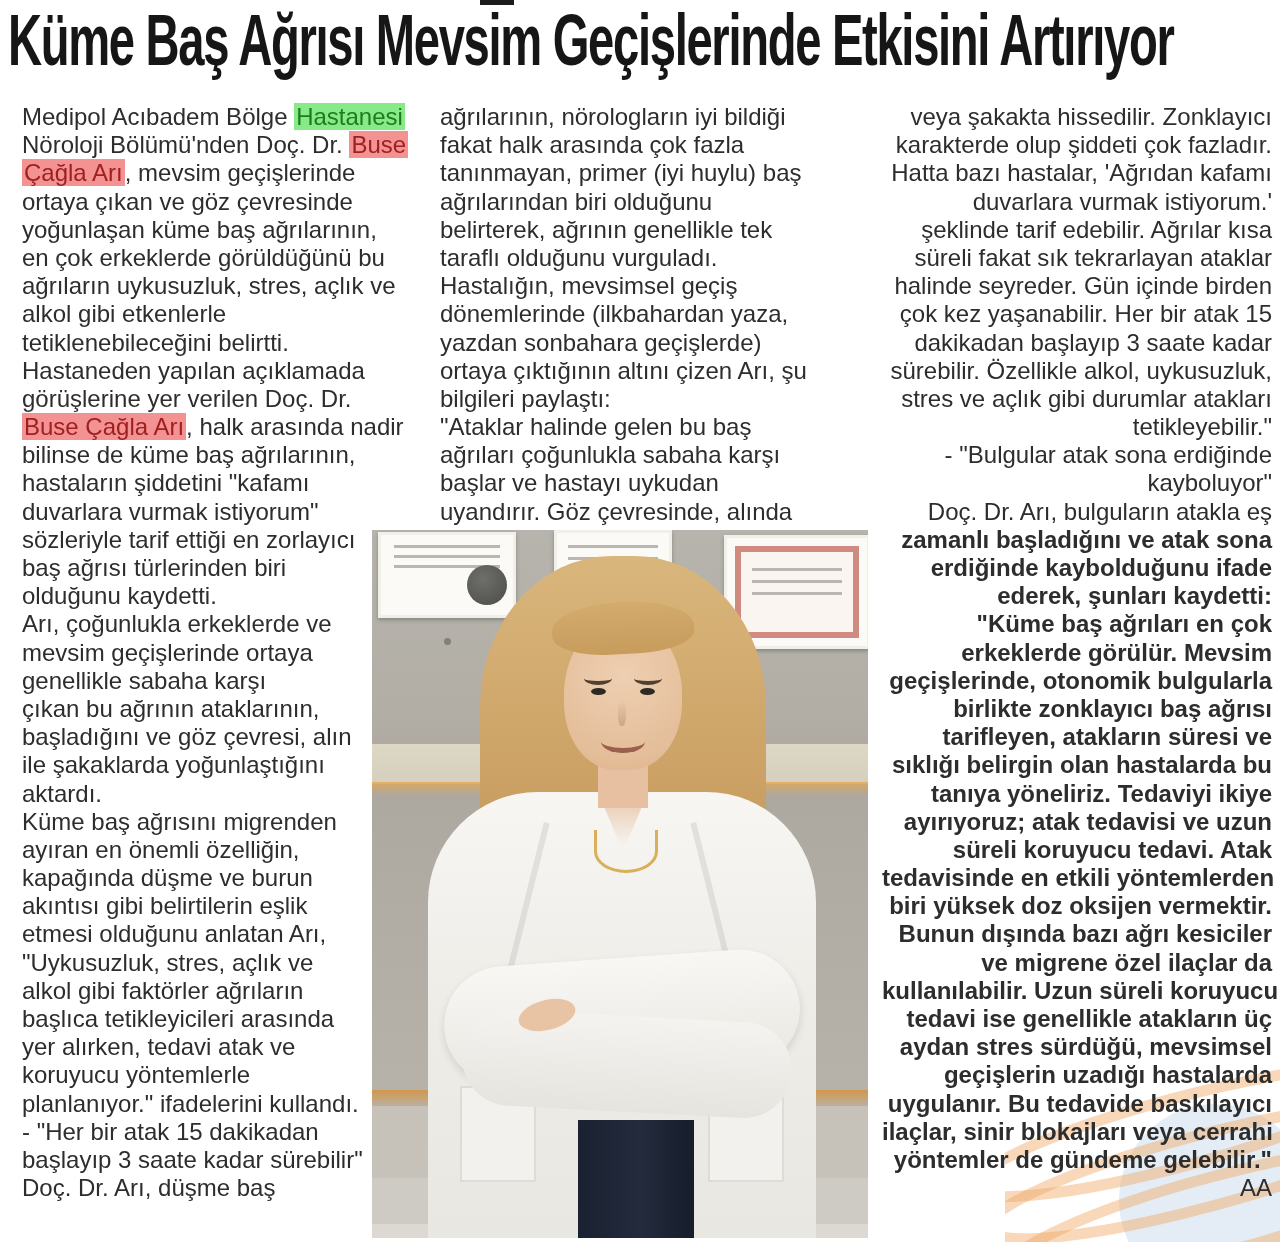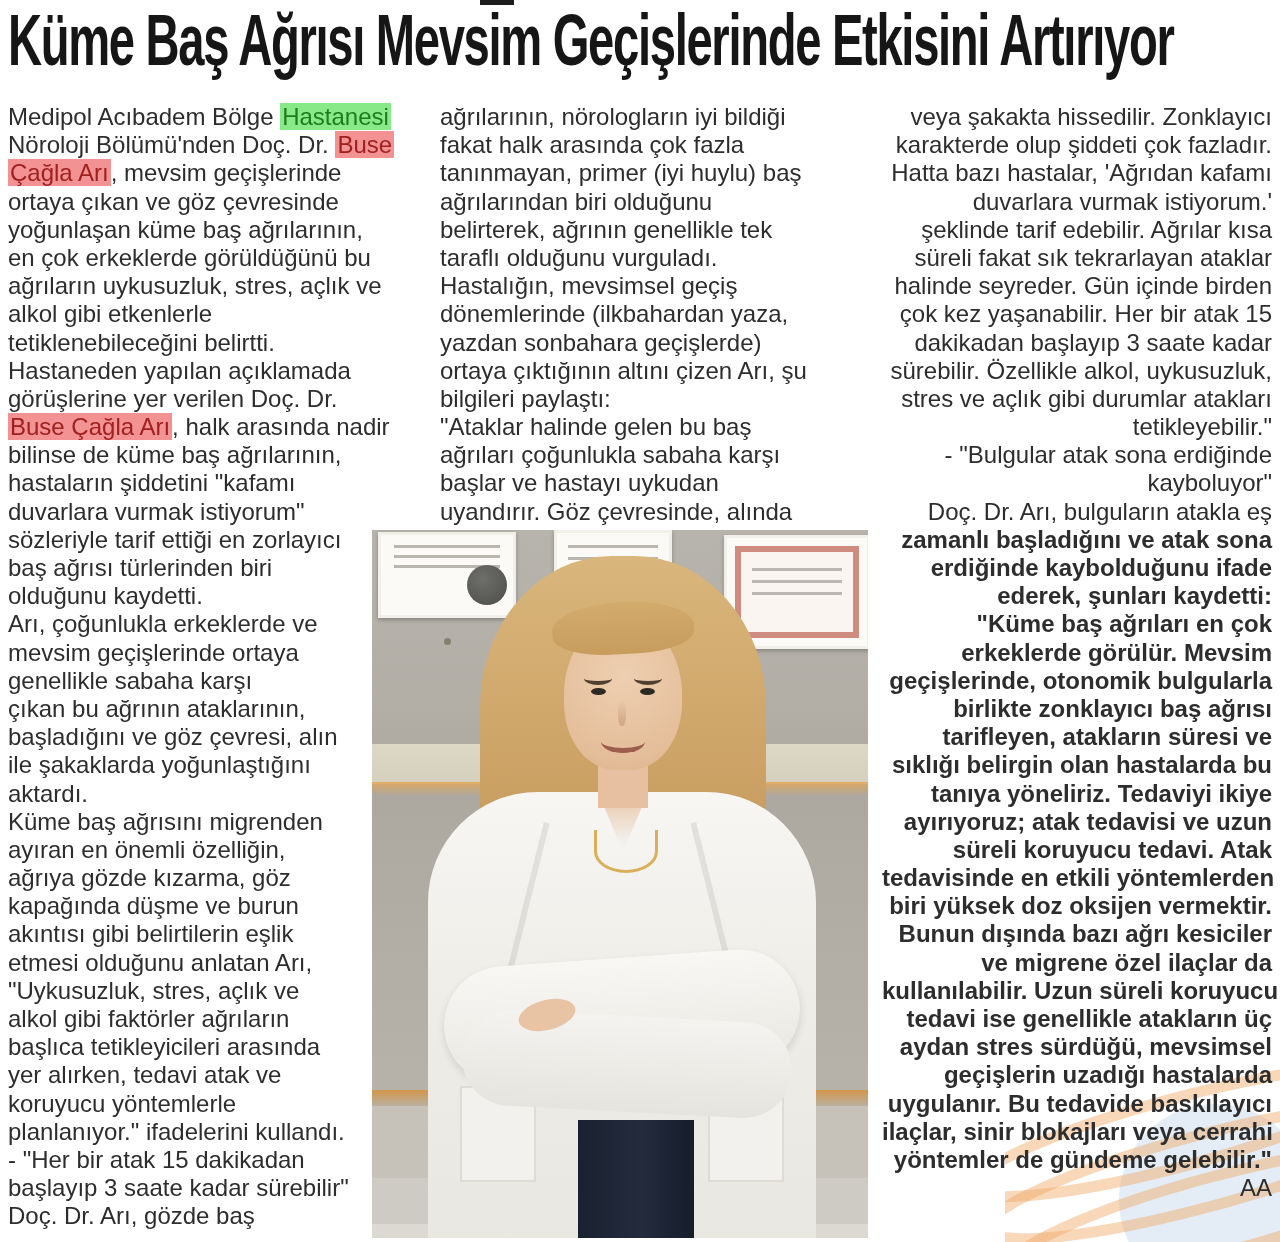--- a/index.html
+++ b/index.html
@@ -11,21 +11,21 @@
   .crop-mark{position:absolute; left:480px; top:0; width:34px; height:5px; background:#1c1c1c;}
   
   .headline{
     position:absolute; left:8px; top:0px;
     font-weight:700; font-size:72px; line-height:80px;
     letter-spacing:-2px; white-space:nowrap; color:#161616;
     transform:scaleX(0.655); transform-origin:left top;
   }
   
   .col{position:absolute; top:103px; color:#2d2d2d; font-size:24px; line-height:28.2px;}
-  #col1{left:8px;   width:364px;}
+  #col1{left:22px;   width:364px;}
   #col2{left:440px; width:372px;}
   #col3{left:868px; width:404px;text-align:right;}
   .tline{white-space:nowrap; height:28.2px;}
   .tline.ind{margin-left:14px;font-weight:bold;}
   .tline.bold{font-weight:400;}
   .hl{padding:0 2px;}
   .hl-green{background:var(--hl-green-bg); color:var(--hl-green-text);}
   .hl-red{background:var(--hl-red-bg); color:var(--hl-red-text);}
   
   .watermark{position:absolute; left:1005px; top:1020px; width:300px; height:222px; z-index:0;}
@@ -132,33 +132,32 @@
       <div class="tline"><span>olduğunu kaydetti.</span></div>
       <div class="tline"><span>Arı, çoğunlukla erkeklerde ve</span></div>
       <div class="tline"><span>mevsim geçişlerinde ortaya</span></div>
       <div class="tline"><span>genellikle sabaha karşı</span></div>
       <div class="tline"><span>çıkan bu ağrının ataklarının,</span></div>
       <div class="tline"><span>başladığını ve göz çevresi, alın</span></div>
       <div class="tline"><span>ile şakaklarda yoğunlaştığını</span></div>
       <div class="tline"><span>aktardı.</span></div>
       <div class="tline"><span>Küme baş ağrısını migrenden</span></div>
       <div class="tline"><span>ayıran en önemli özelliğin,</span></div>
-      <div class="tline"><span>ağrıya gözde kızarma, göz</span></div>
       <div class="tline"><span>kapağında düşme ve burun</span></div>
       <div class="tline"><span>akıntısı gibi belirtilerin eşlik</span></div>
       <div class="tline"><span>etmesi olduğunu anlatan Arı,</span></div>
       <div class="tline"><span>"Uykusuzluk, stres, açlık ve</span></div>
       <div class="tline"><span>alkol gibi faktörler ağrıların</span></div>
       <div class="tline"><span>başlıca tetikleyicileri arasında</span></div>
       <div class="tline"><span>yer alırken, tedavi atak ve</span></div>
       <div class="tline"><span>koruyucu yöntemlerle</span></div>
       <div class="tline"><span>planlanıyor." ifadelerini kullandı.</span></div>
       <div class="tline"><span>- "Her bir atak 15 dakikadan</span></div>
       <div class="tline"><span>başlayıp 3 saate kadar sürebilir"</span></div>
-      <div class="tline"><span>Doç. Dr. Arı, gözde baş</span></div>
+      <div class="tline"><span>Doç. Dr. Arı, düşme baş</span></div>
     </div>
   <div id="col2" class="col">
       <div class="tline"><span>ağrılarının, nörologların iyi bildiği</span></div>
       <div class="tline"><span>fakat halk arasında çok fazla</span></div>
       <div class="tline"><span>tanınmayan, primer (iyi huylu) baş</span></div>
       <div class="tline"><span>ağrılarından biri olduğunu</span></div>
       <div class="tline"><span>belirterek, ağrının genellikle tek</span></div>
       <div class="tline"><span>taraflı olduğunu vurguladı.</span></div>
       <div class="tline"><span>Hastalığın, mevsimsel geçiş</span></div>
       <div class="tline"><span>dönemlerinde (ilkbahardan yaza,</span></div>

